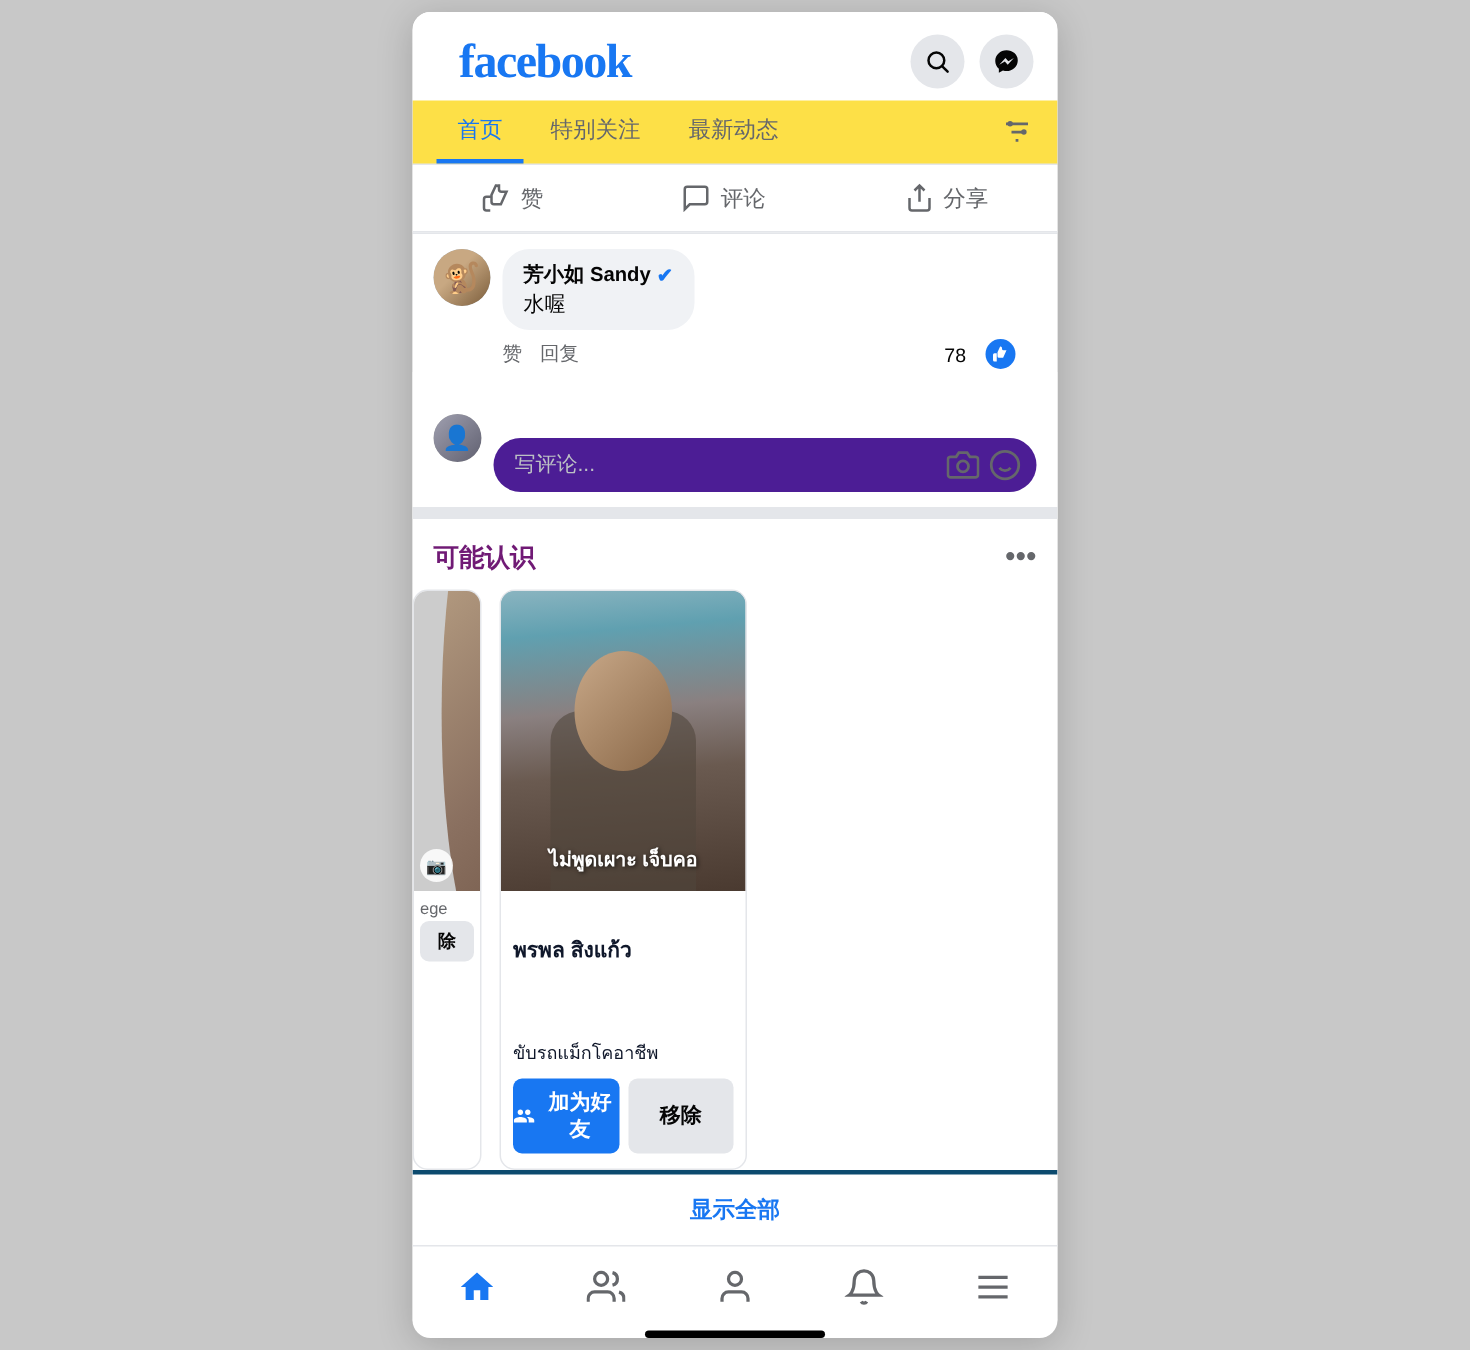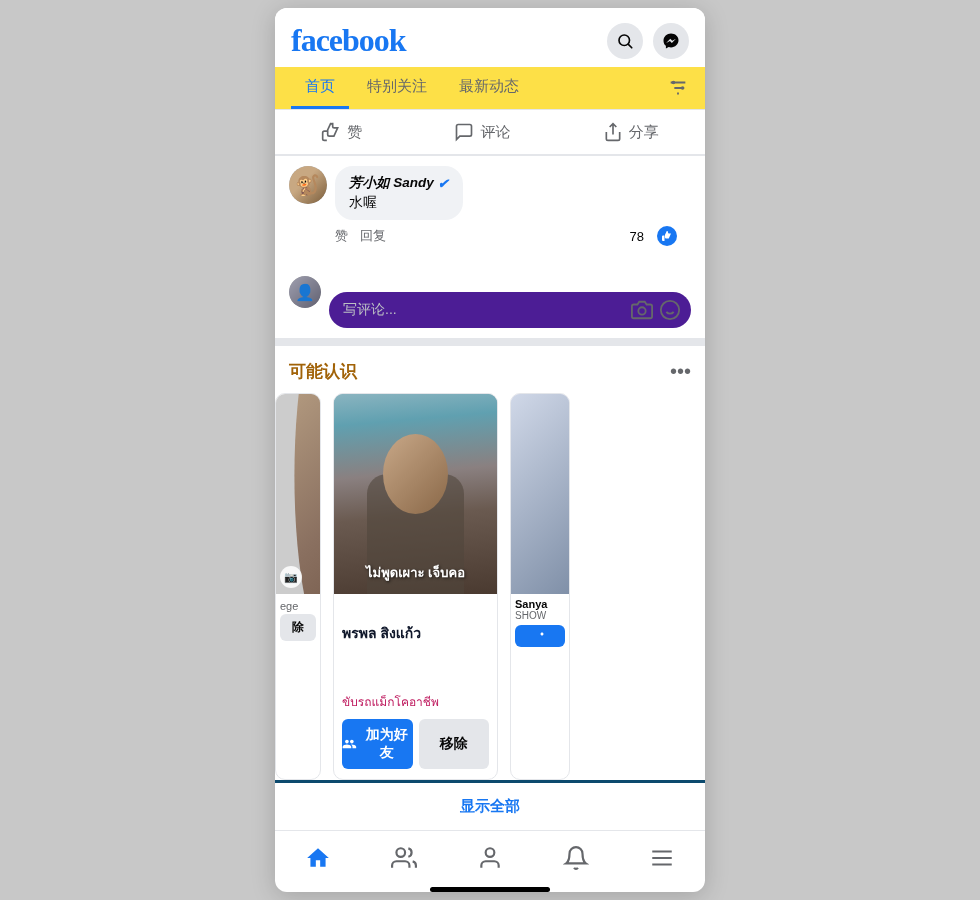--- a/index.html
+++ b/index.html
@@ -20,21 +20,21 @@
       overflow: hidden;
       box-shadow: 0 4px 24px rgba(0,0,0,0.18);
       display: flex;
       flex-direction: column;
     }
     
     .header {
       display: flex;
       align-items: center;
       justify-content: space-between;
-      padding: 14px 16px 8px 16px;
+      padding: 14px 16px 8px 31px;
       background: #fff;
     }
     .fb-logo {
       font-size: 32px;
       font-weight: 900;
       color: #1877f2;
       font-family: Georgia, 'Times New Roman', serif;
       letter-spacing: -1px;
     }
     .header-icons {
@@ -141,21 +141,20 @@
       padding: 8px 14px;
       max-width: 240px;
     }
     .comment-name {
       font-weight: 700;
       font-size: 13.5px;
       color: #050505;
       display: flex;
       align-items: center;
       gap: 4px;
-      font-style: italic;
     }
     .verified-icon {
       color: #1877f2;
       font-size: 13px;
     }
     .comment-text {
       font-size: 14px;
       color: #050505;
       margin-top: 2px;
     }
@@ -217,21 +216,21 @@
       display: flex;
       align-items: center;
       justify-content: space-between;
       padding: 14px 14px 6px 14px;
       background: #fff;
       border-top: 8px solid #e4e6ea;
     }
     .section-title {
       font-size: 17px;
       font-weight: 700;
-      color: #a16207;
+      color: #701a75;
     }
     .more-icon {
       color: #65676b;
       font-size: 20px;
       cursor: pointer;
     }
     
     .people-slider {
       display: flex;
       overflow: hidden;
@@ -306,21 +305,21 @@
     }
     .card-name {
       font-size: 14px;
       font-weight: 700;
       color: #0f172a;
       margin-bottom: 2px;
       margin-top: 20px;
     }
     .card-subtitle {
       font-size: 12px;
-      color: #be185d;
+      color: #0f172a;
       margin-bottom: 8px;
       margin-top: 48px;
     }
     .card-buttons {
       display: flex;
       gap: 6px;
       border-radius: 25px;
     }
     .btn-add {
       flex: 1;
@@ -534,34 +533,20 @@
             <svg width="16" height="16" viewBox="0 0 24 24" fill="white">
               <path d="M16 11c1.66 0 2.99-1.34 2.99-3S17.66 5 16 5c-1.66 0-3 1.34-3 3s1.34 3 3 3zm-8 0c1.66 0 2.99-1.34 2.99-3S9.66 5 8 5C6.34 5 5 6.34 5 8s1.34 3 3 3zm0 2c-2.33 0-7 1.17-7 3.5V19h14v-2.5c0-2.33-4.67-3.5-7-3.5zm8 0c-.29 0-.62.02-.97.05 1.16.84 1.97 1.97 1.97 3.45V19h6v-2.5c0-2.33-4.67-3.5-7-3.5z"></path>
             </svg>
             <span>加为好友</span>
           </button>
           <button class="btn-remove">移除</button>
         </div>
       </div>
     </div>
 
-    <div class="person-card right-partial">
-      <div class="card-photo" style="background:linear-gradient(135deg,#d8d8e8 0%,#a0b4d0 100%);">
-        <div style="width:100%;height:100%;position:absolute;top:0;left:0;background:linear-gradient(135deg,#d0d8e8 0%,#8090a8 100%);"></div>
-      </div>
-      <div class="card-info" style="padding:4px;">
-        <div style="font-size:11px;font-weight:700;color:#050505;">Sanya</div>
-        <div style="font-size:10px;color:#65676b;">SHOW</div>
-        <button class="btn-add" style="width:100%;font-size:11px;padding:5px 2px;margin-top:4px;">
-          <svg width="12" height="12" viewBox="0 0 24 24" fill="white">
-            <path d="M16 11c1.66 0 2.99-1.34 2.99-3S17.66 5 16 5c-1.66 0-3 1.34-3 3s1.34 3 3 3z"></path>
-          </svg>
-        </button>
-      </div>
-    </div>
   </div>
 
   <div class="show-all">显示全部</div>
 
   <div class="bottom-nav">
     <div class="bottom-nav-item active">
       <svg width="26" height="26" viewBox="0 0 24 24" fill="#1877f2">
         <path d="M10 20v-6h4v6h5v-8h3L12 3 2 12h3v8z"></path>
       </svg>
     </div>

